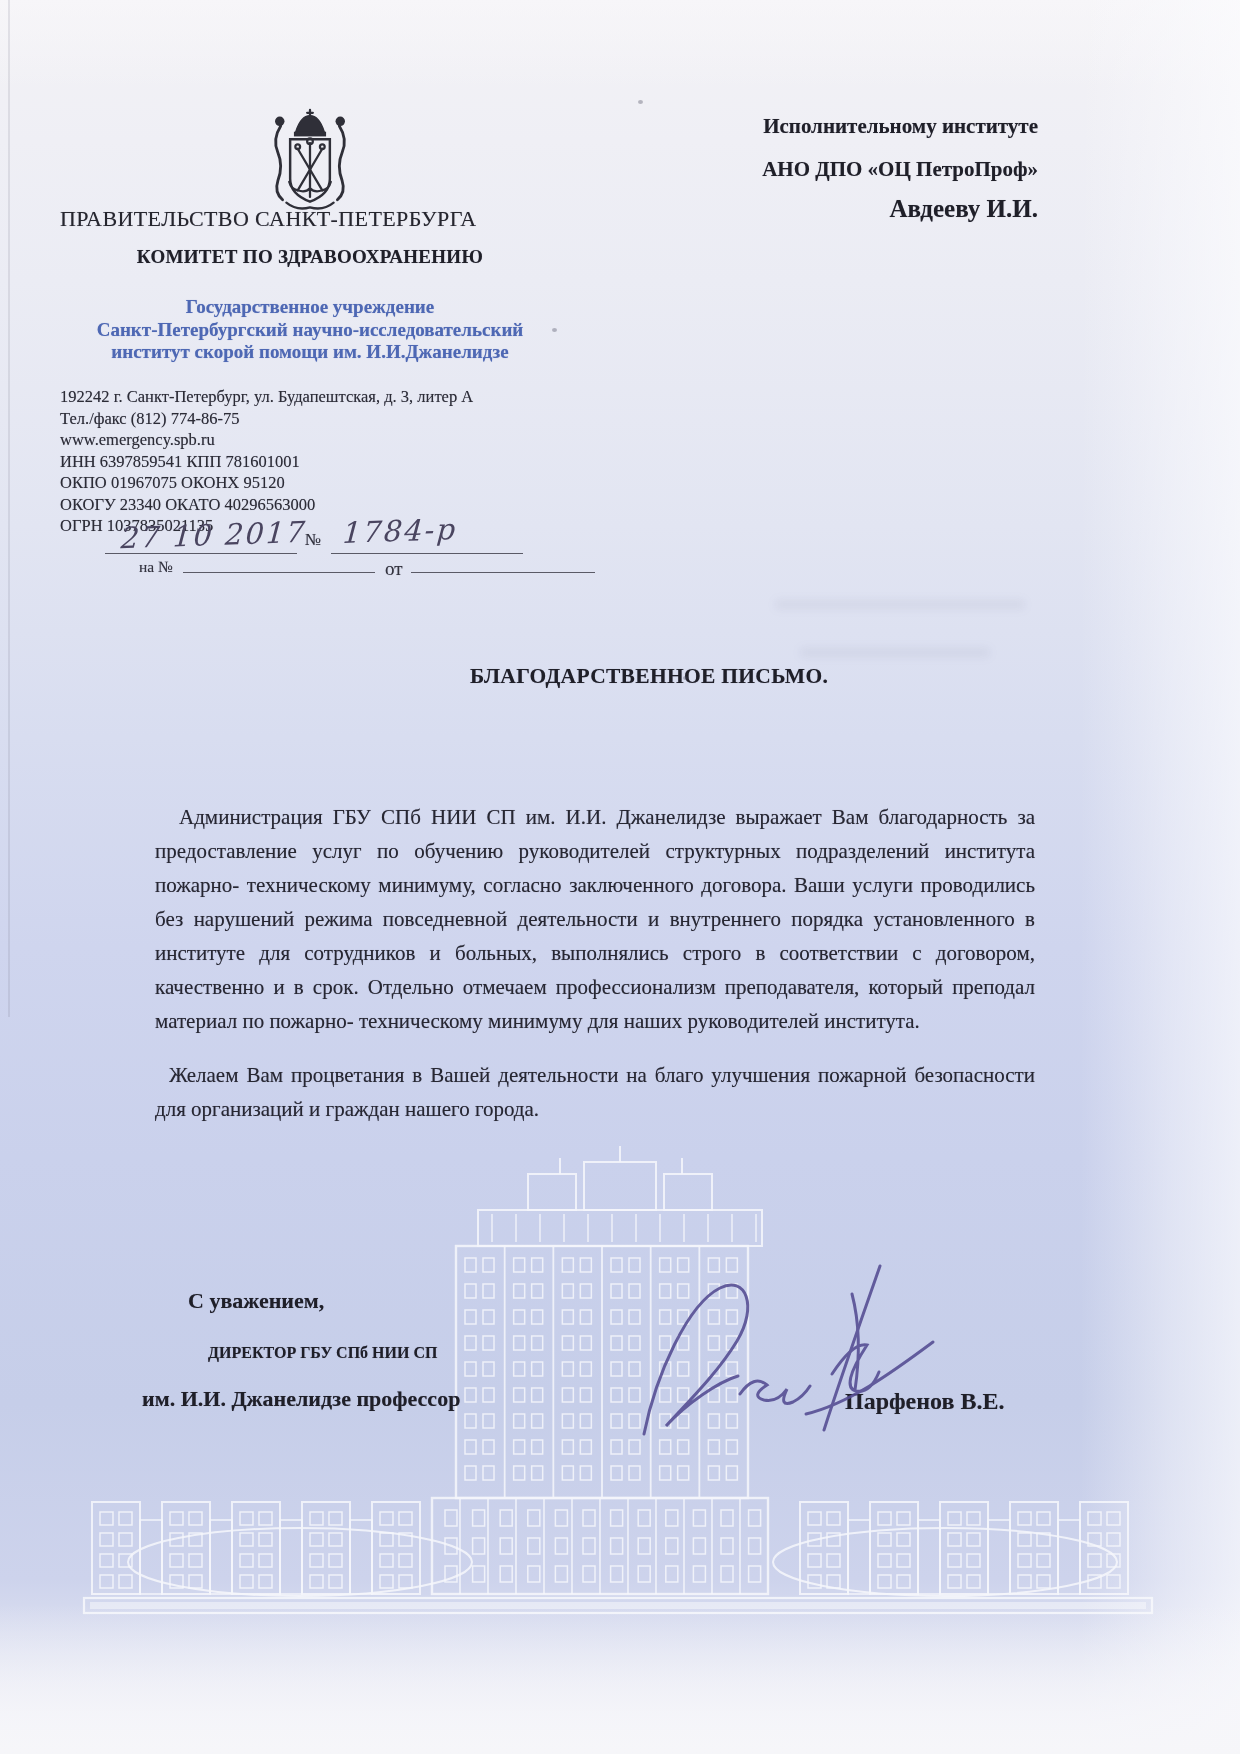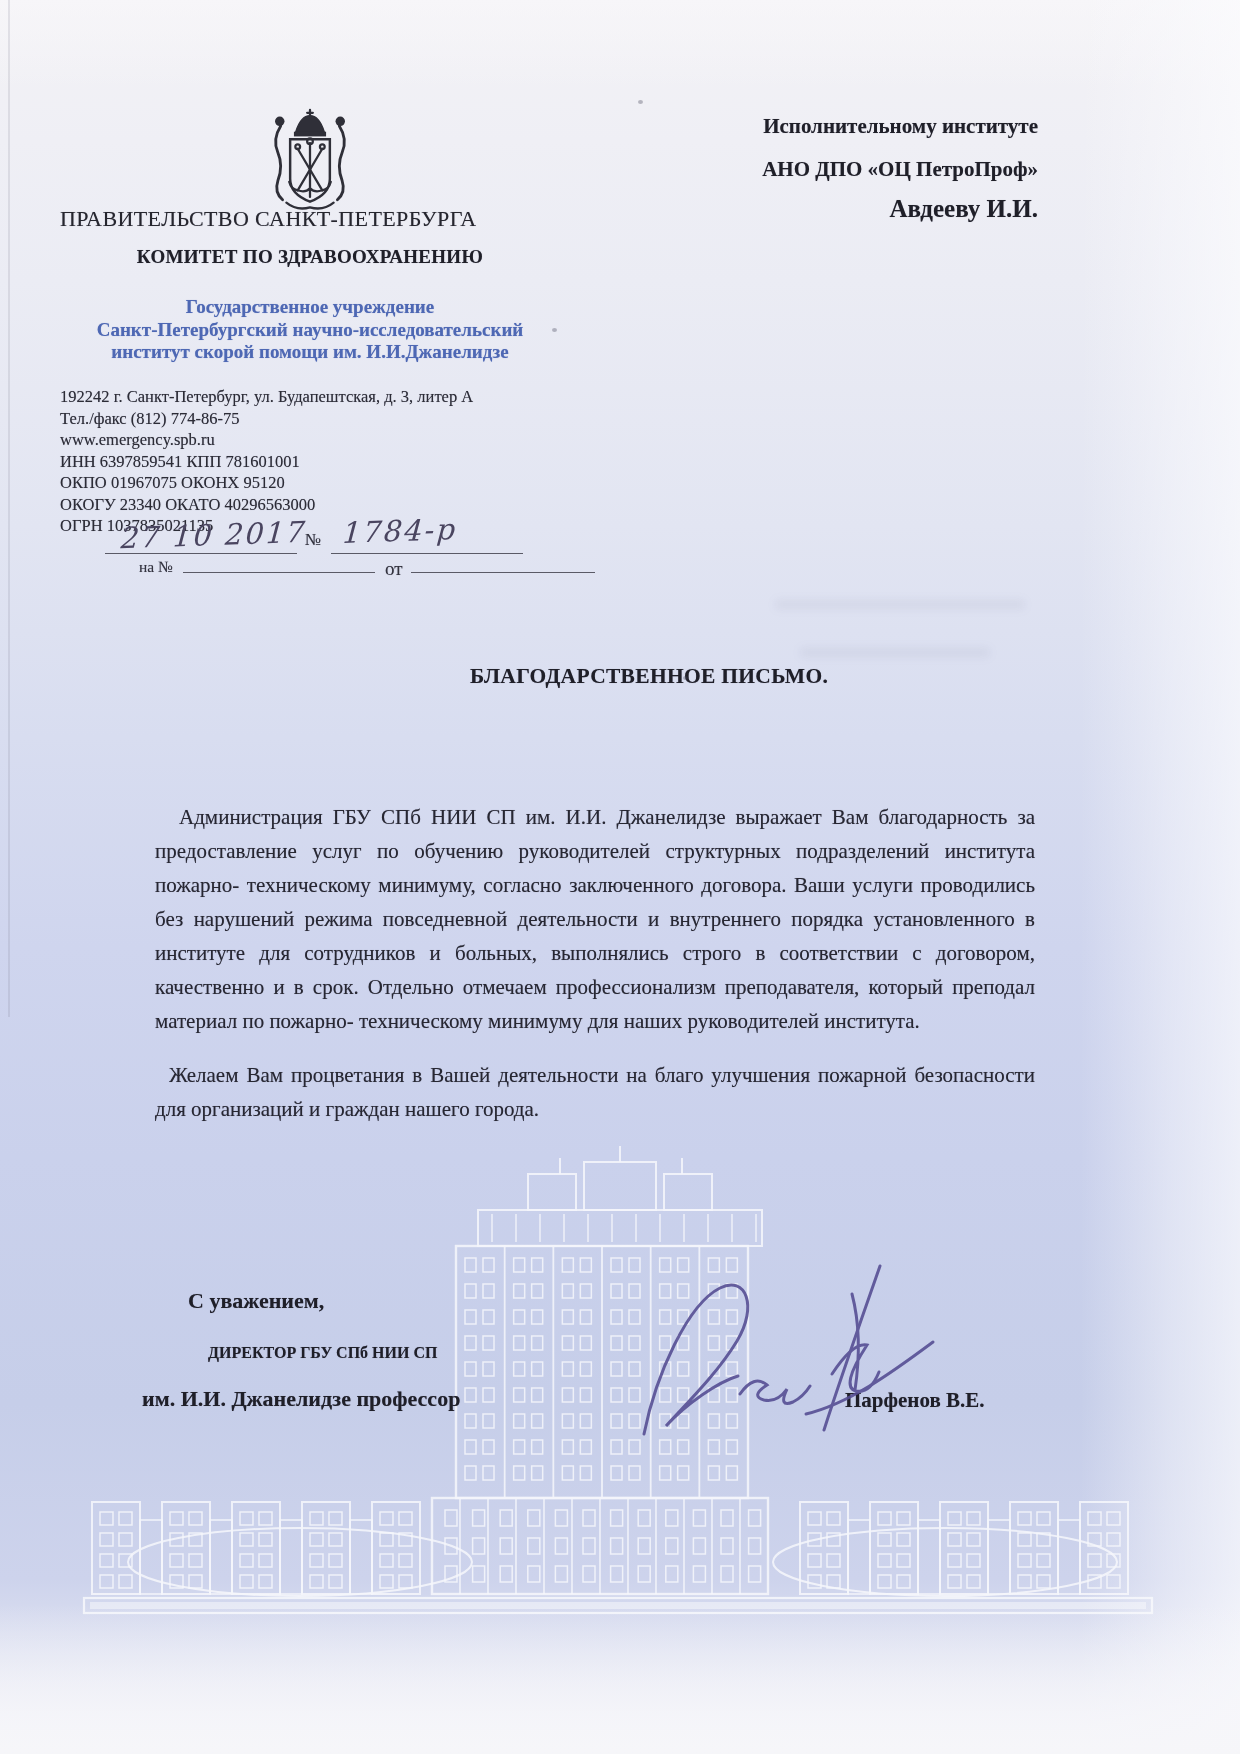--- a/index.html
+++ b/index.html
@@ -55,21 +55,21 @@
   .body-text{position:absolute;left:155px;top:800px;width:880px;font-size:21px;
     line-height:34px;text-align:justify;color:#272732;}
   .body-text p{margin:0;}
   .body-text .p1{text-indent:24px;}
   .body-text .p2{margin-top:20px;text-indent:14px;}
 
   
   .salutation{position:absolute;left:188px;top:1288px;font-size:22px;font-weight:700;color:#1f1f28;}
   .pos1{position:absolute;left:208px;top:1344px;font-size:16px;font-weight:700;color:#1f1f28;}
   .pos2{position:absolute;left:142px;top:1386px;font-size:22px;font-weight:700;color:#1f1f28;}
-  .signer{position:absolute;left:845px;top:1388px;font-size:21px;font-weight:700;color:#1f1f28;}
+  .signer{position:absolute;left:845px;top:1388px;font-size:24px;font-weight:700;color:#1f1f28;}
   .signature{position:absolute;left:628px;top:1252px;z-index:3;}
 
   
   .artifact{position:absolute;pointer-events:none;}
   .band-right{right:0;top:0;width:160px;height:100%;z-index:5;
     background:linear-gradient(90deg,rgba(255,255,255,0) 0%,rgba(250,250,253,.45) 55%,rgba(252,252,254,.7) 100%);}
   .fade-bottom{left:0;bottom:0;width:100%;height:150px;z-index:5;
     background:linear-gradient(180deg,rgba(246,246,250,0) 0%,rgba(246,246,250,.8) 75%,#f6f6f9 100%);}
   .fade-top{left:0;top:0;width:100%;height:90px;z-index:5;
     background:linear-gradient(180deg,rgba(250,249,252,.55) 0%,rgba(250,249,252,0) 100%);}

